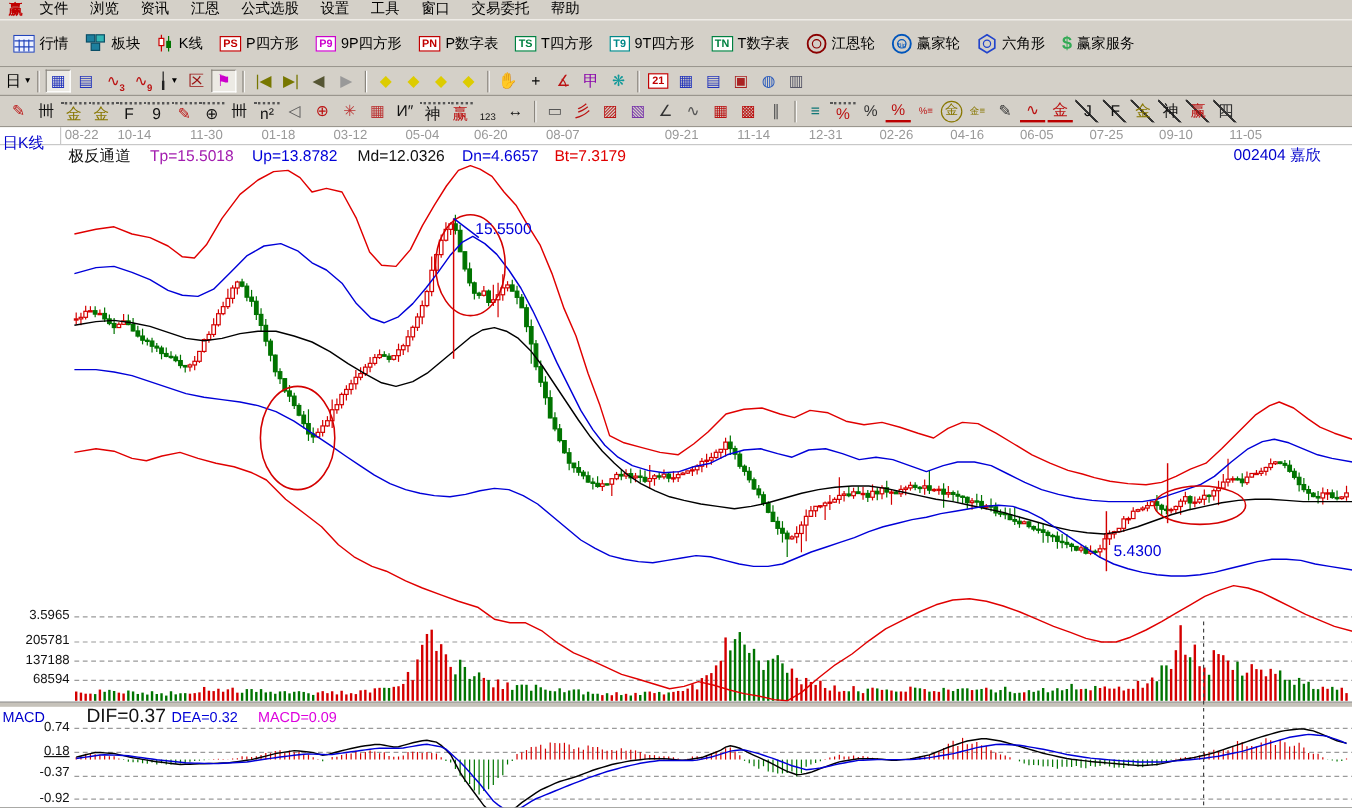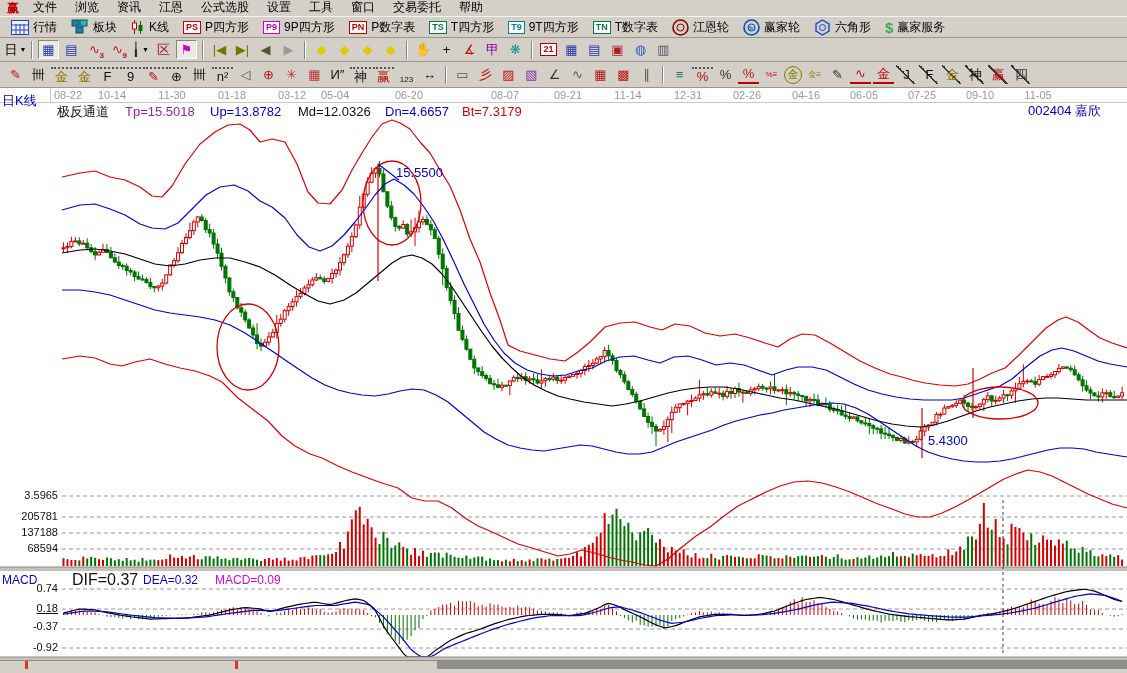--- a/index.html
+++ b/index.html
@@ -5,21 +5,21 @@
   html,body{margin:0;padding:0;background:#555;}
   *{box-sizing:border-box;}
   .win{position:relative;width:1127px;height:673px;background:#d4d0c8;overflow:hidden;
        font-family:"Liberation Sans","DejaVu Sans",sans-serif;-webkit-font-smoothing:none;}
   
   .menubar{height:16px;display:flex;align-items:center;background:#d4d0c8;font-size:12px;padding-left:2px;color:#000;}
   .logo{color:#c00000;font-weight:bold;padding:0 5px;font-size:12px;}
   .menu-item{padding:0 9px 1px;white-space:nowrap;}
   
   .tb{display:flex;align-items:center;background:#d4d0c8;padding-left:4px;overflow:hidden;}
-  .tb1{height:22px;border-top:1px solid #f5f3ef;border-bottom:1px solid #9a968e;}
+  .tb1{height:40px;border-top:1px solid #f5f3ef;border-bottom:1px solid #9a968e;}
   .tb2{height:24px;border-bottom:1px solid #9a968e;}
   .tb3{height:26px;border-bottom:1px solid #9a968e;}
   .btn1{display:flex;align-items:center;gap:4px;padding:0 7px;height:22px;white-space:nowrap;}
   .btn1 .lbl{font-size:12px;color:#000;}
   .bx{font-weight:bold;font-size:9px;border:1px solid;padding:0 2px;line-height:11px;background:#fff;}
   .tbi{width:21px;height:19px;display:flex;align-items:center;justify-content:center;
        font-size:13px;line-height:1;position:relative;margin:0 1px;color:#222;}
   .tbi.active{background:#eceae4;border:1px solid;border-color:#8a867e #ffffff #ffffff #8a867e;}
   .tbi .sub{position:absolute;right:1px;bottom:-1px;font-size:8px;font-weight:bold;}
   .tbi .caret{font-size:7px;margin-left:2px;color:#000;}
@@ -1503,23 +1503,23 @@
     <div class="hscroll">
       <div class="hthumb" style="left: 437px; width: 690px;"></div>
     <div class="hmark" style="left: 25px;"></div>
         <div class="hmark" style="left: 235px;"></div>
       </div>
   <span class="datelbl" style="left: 68px;">08-22</span>
       <span class="datelbl" style="left: 112px;">10-14</span>
       <span class="datelbl" style="left: 172px;">11-30</span>
       <span class="datelbl" style="left: 232px;">01-18</span>
       <span class="datelbl" style="left: 292px;">03-12</span>
-      <span class="datelbl" style="left: 335px; text-align: center;">05-04</span>
+      <span class="datelbl" style="left: 352px; text-align: center;">05-04</span>
       <span class="datelbl" style="left: 409px;">06-20</span>
-      <span class="datelbl" style="left: 469px; margin-left: 36px;">08-07</span>
+      <span class="datelbl" style="left: 469px;">08-07</span>
       <span class="datelbl" style="left: 568px;">09-21</span>
       <span class="datelbl" style="left: 628px;">11-14</span>
       <span class="datelbl" style="left: 688px;">12-31</span>
       <span class="datelbl" style="left: 747px;">02-26</span>
       <span class="datelbl" style="left: 806px;">04-16</span>
       <span class="datelbl" style="left: 864px;">06-05</span>
       <span class="datelbl" style="left: 922px;">07-25</span>
       <span class="datelbl" style="left: 980px;">09-10</span>
       <span class="datelbl" style="left: 1038px;">11-05</span>
       <span class="ticklbl" style="top: 401px;">3.5965</span>

